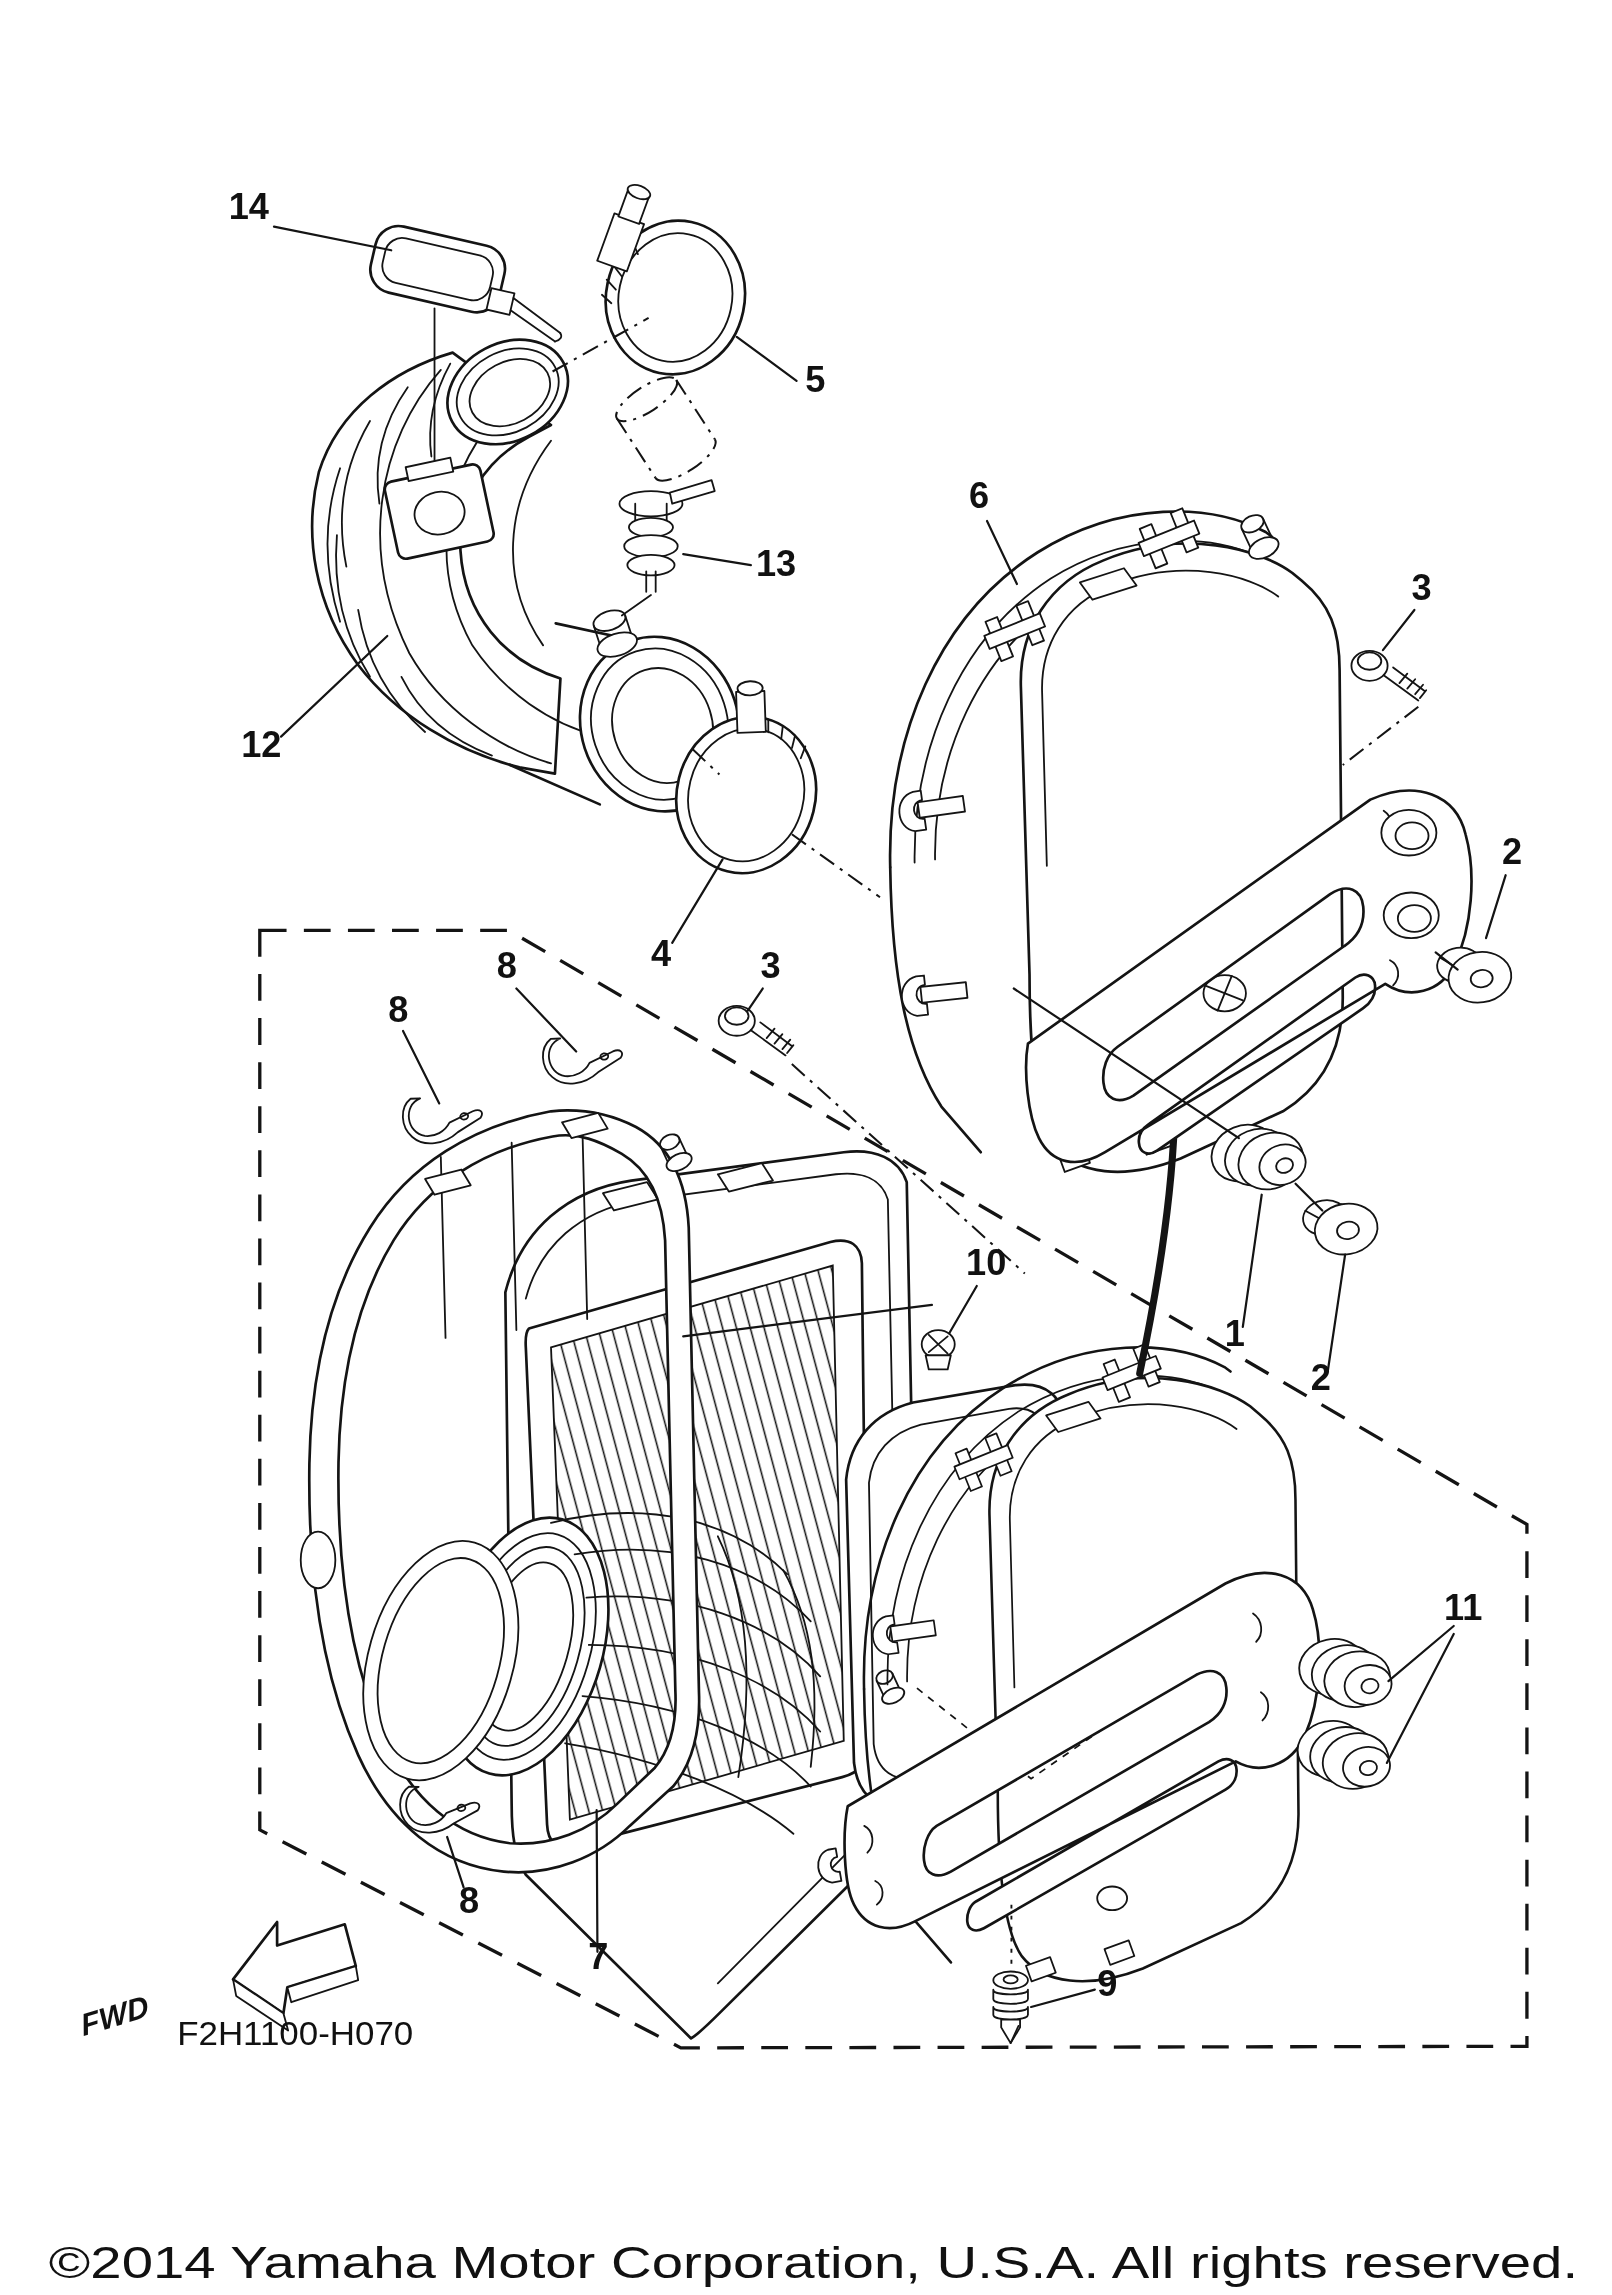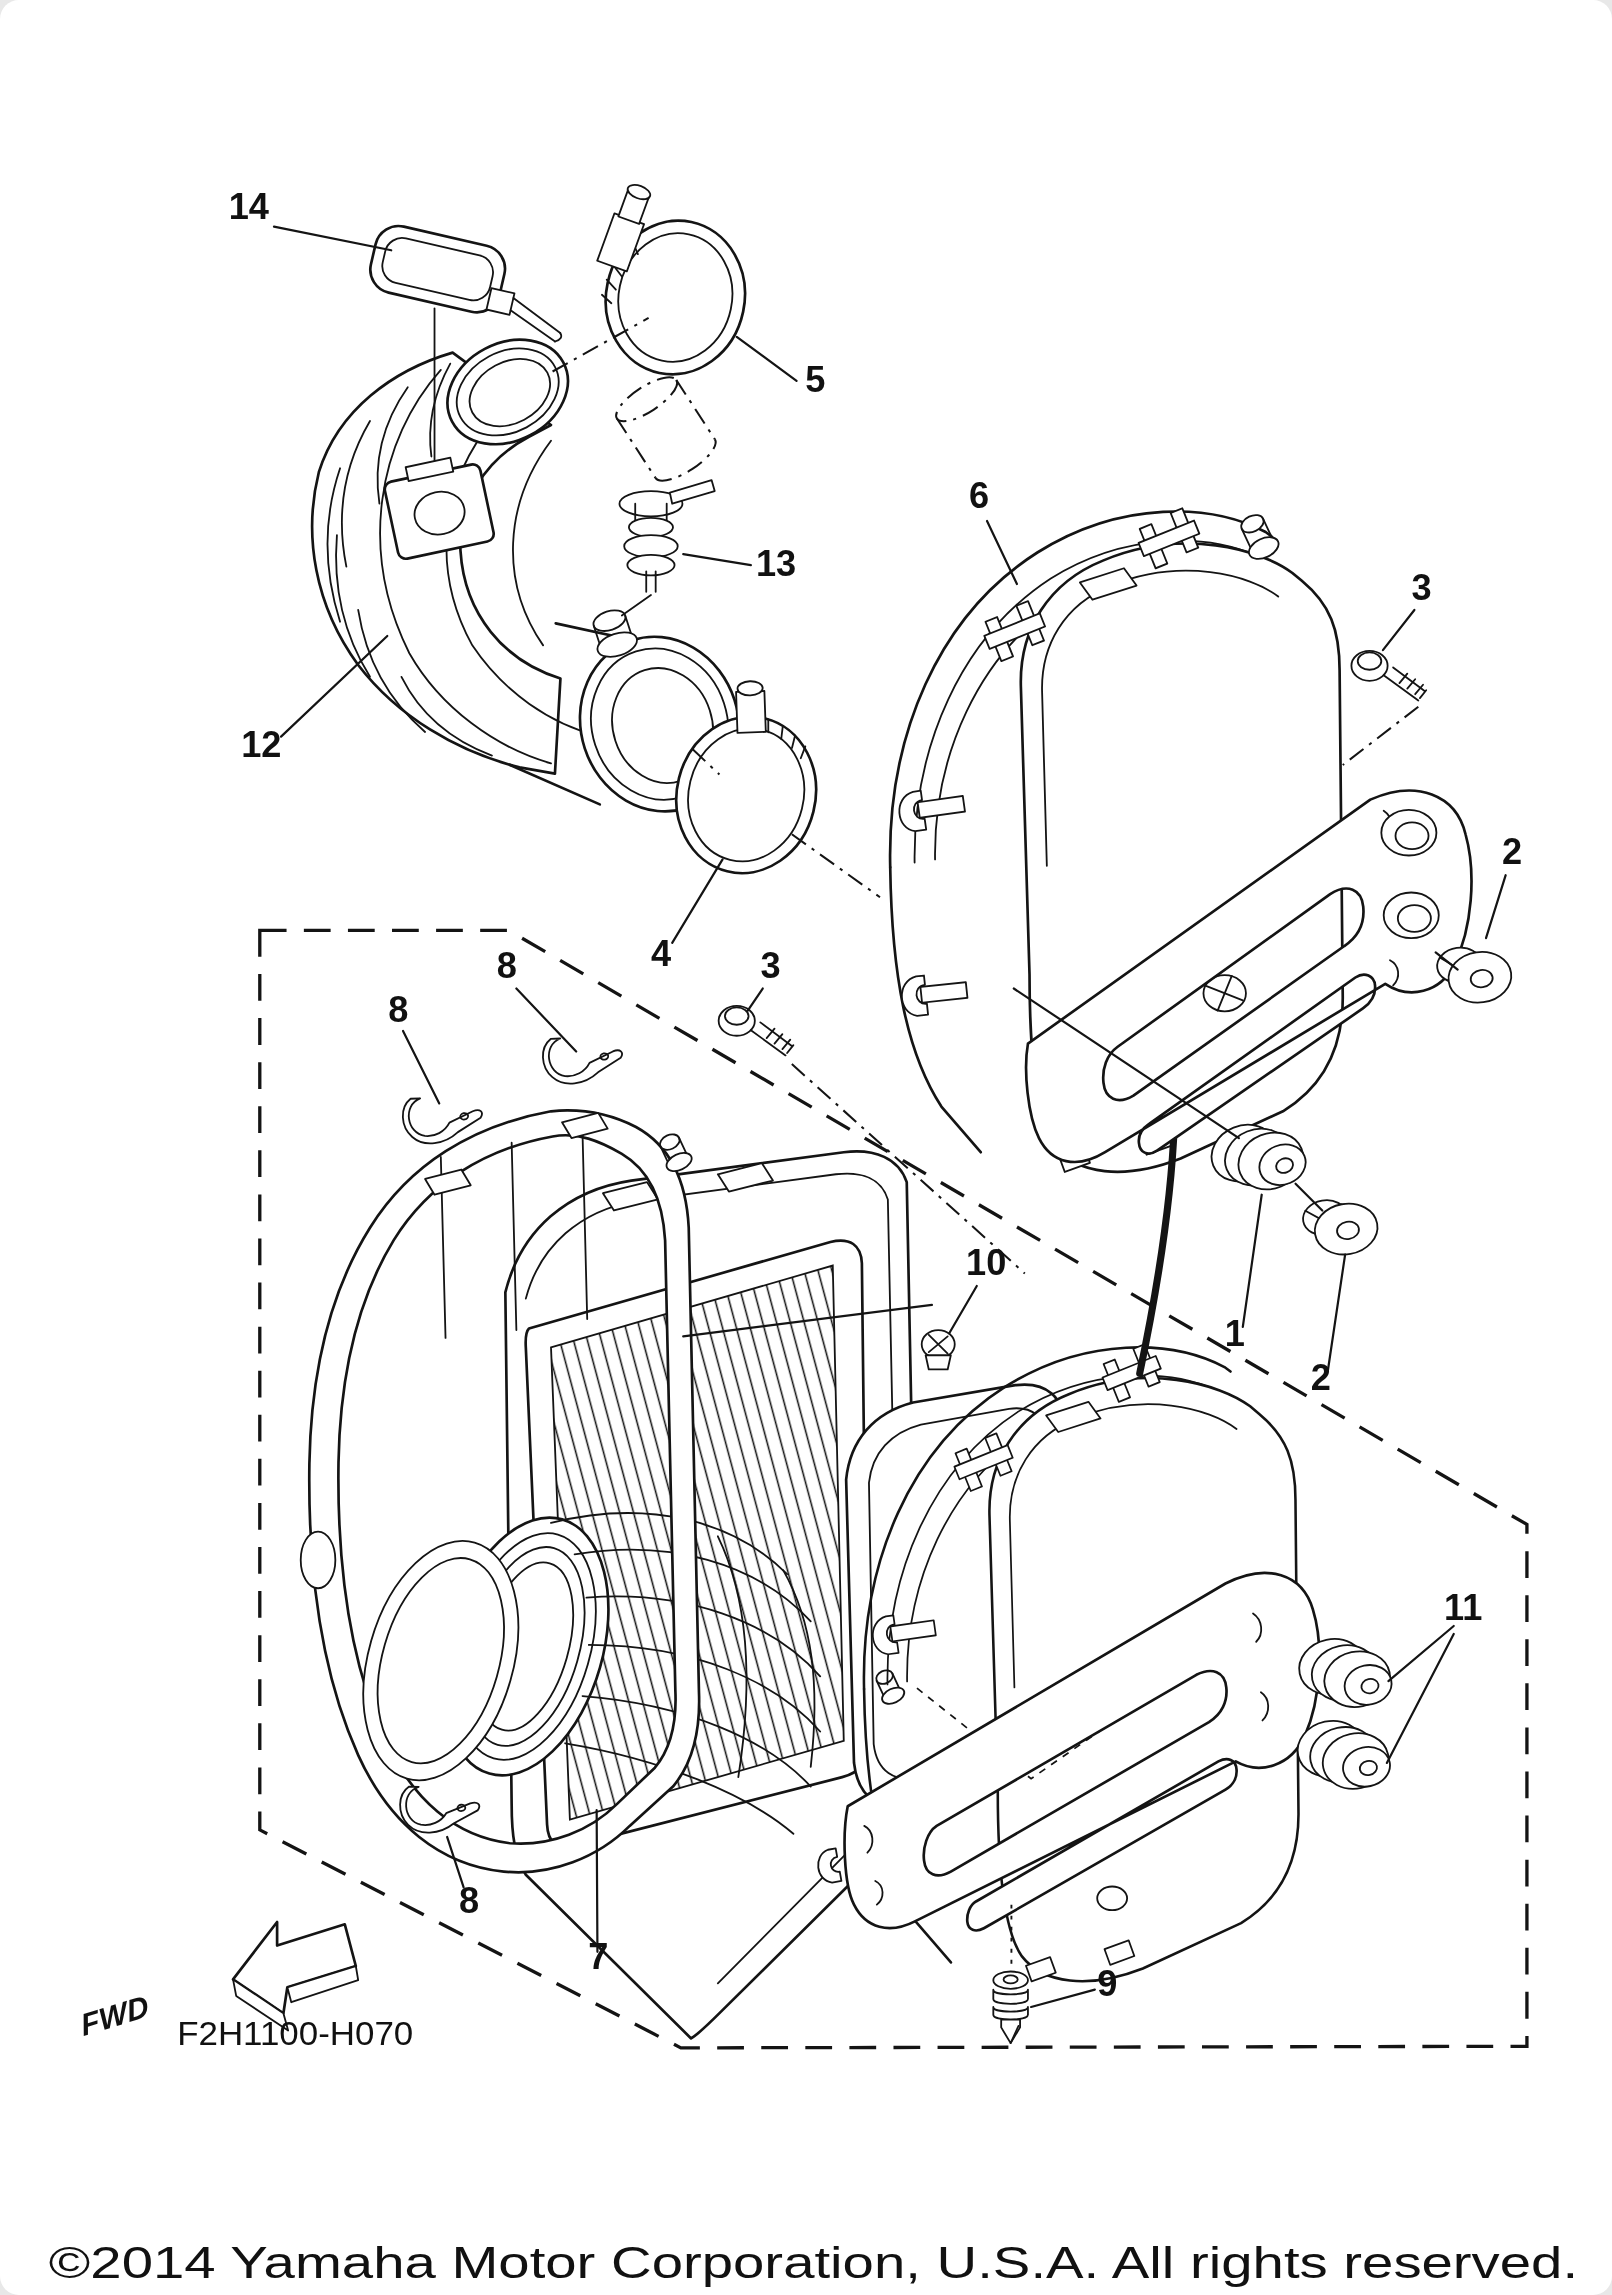--- a/index.html
+++ b/index.html
@@ -1,17 +1,17 @@
 <!DOCTYPE html>
 <html style="font-size:12.6px"><head>
 <meta charset="utf-8">
 <style>
   html,body{margin:0;padding:0;background:#e8e8e8;}
   .page{position:relative;width:1612px;height:2295px;background:#ffffff;margin:0 auto;
-        font-family:"Liberation Sans", sans-serif;border-radius:19px;}
+        font-family:"Liberation Sans", sans-serif;}
   svg{position:absolute;left:0;top:0;width:100%;height:100%;}
   .ln   {fill:none;stroke:#141414;stroke-width:3.4;stroke-linecap:round;stroke-linejoin:round;}
   .ln2  {fill:none;stroke:#141414;stroke-width:2.3;stroke-linecap:round;stroke-linejoin:round;}
   .lnw  {fill:#ffffff;stroke:#141414;stroke-width:3.4;stroke-linejoin:round;}
   .lnw2 {fill:#ffffff;stroke:#141414;stroke-width:2.3;stroke-linejoin:round;}
   .lead {fill:none;stroke:#141414;stroke-width:2.8;stroke-linecap:round;}
   .dash {fill:none;stroke:#141414;stroke-width:4.2;stroke-dasharray:34 22;}
   .dd   {fill:none;stroke:#141414;stroke-width:2.6;stroke-dasharray:22 9 4 9;}
   .dot  {fill:none;stroke:#141414;stroke-width:2.4;stroke-dasharray:5 9;}
   .hid  {fill:none;stroke:#141414;stroke-width:2.2;stroke-dasharray:9 9;}

